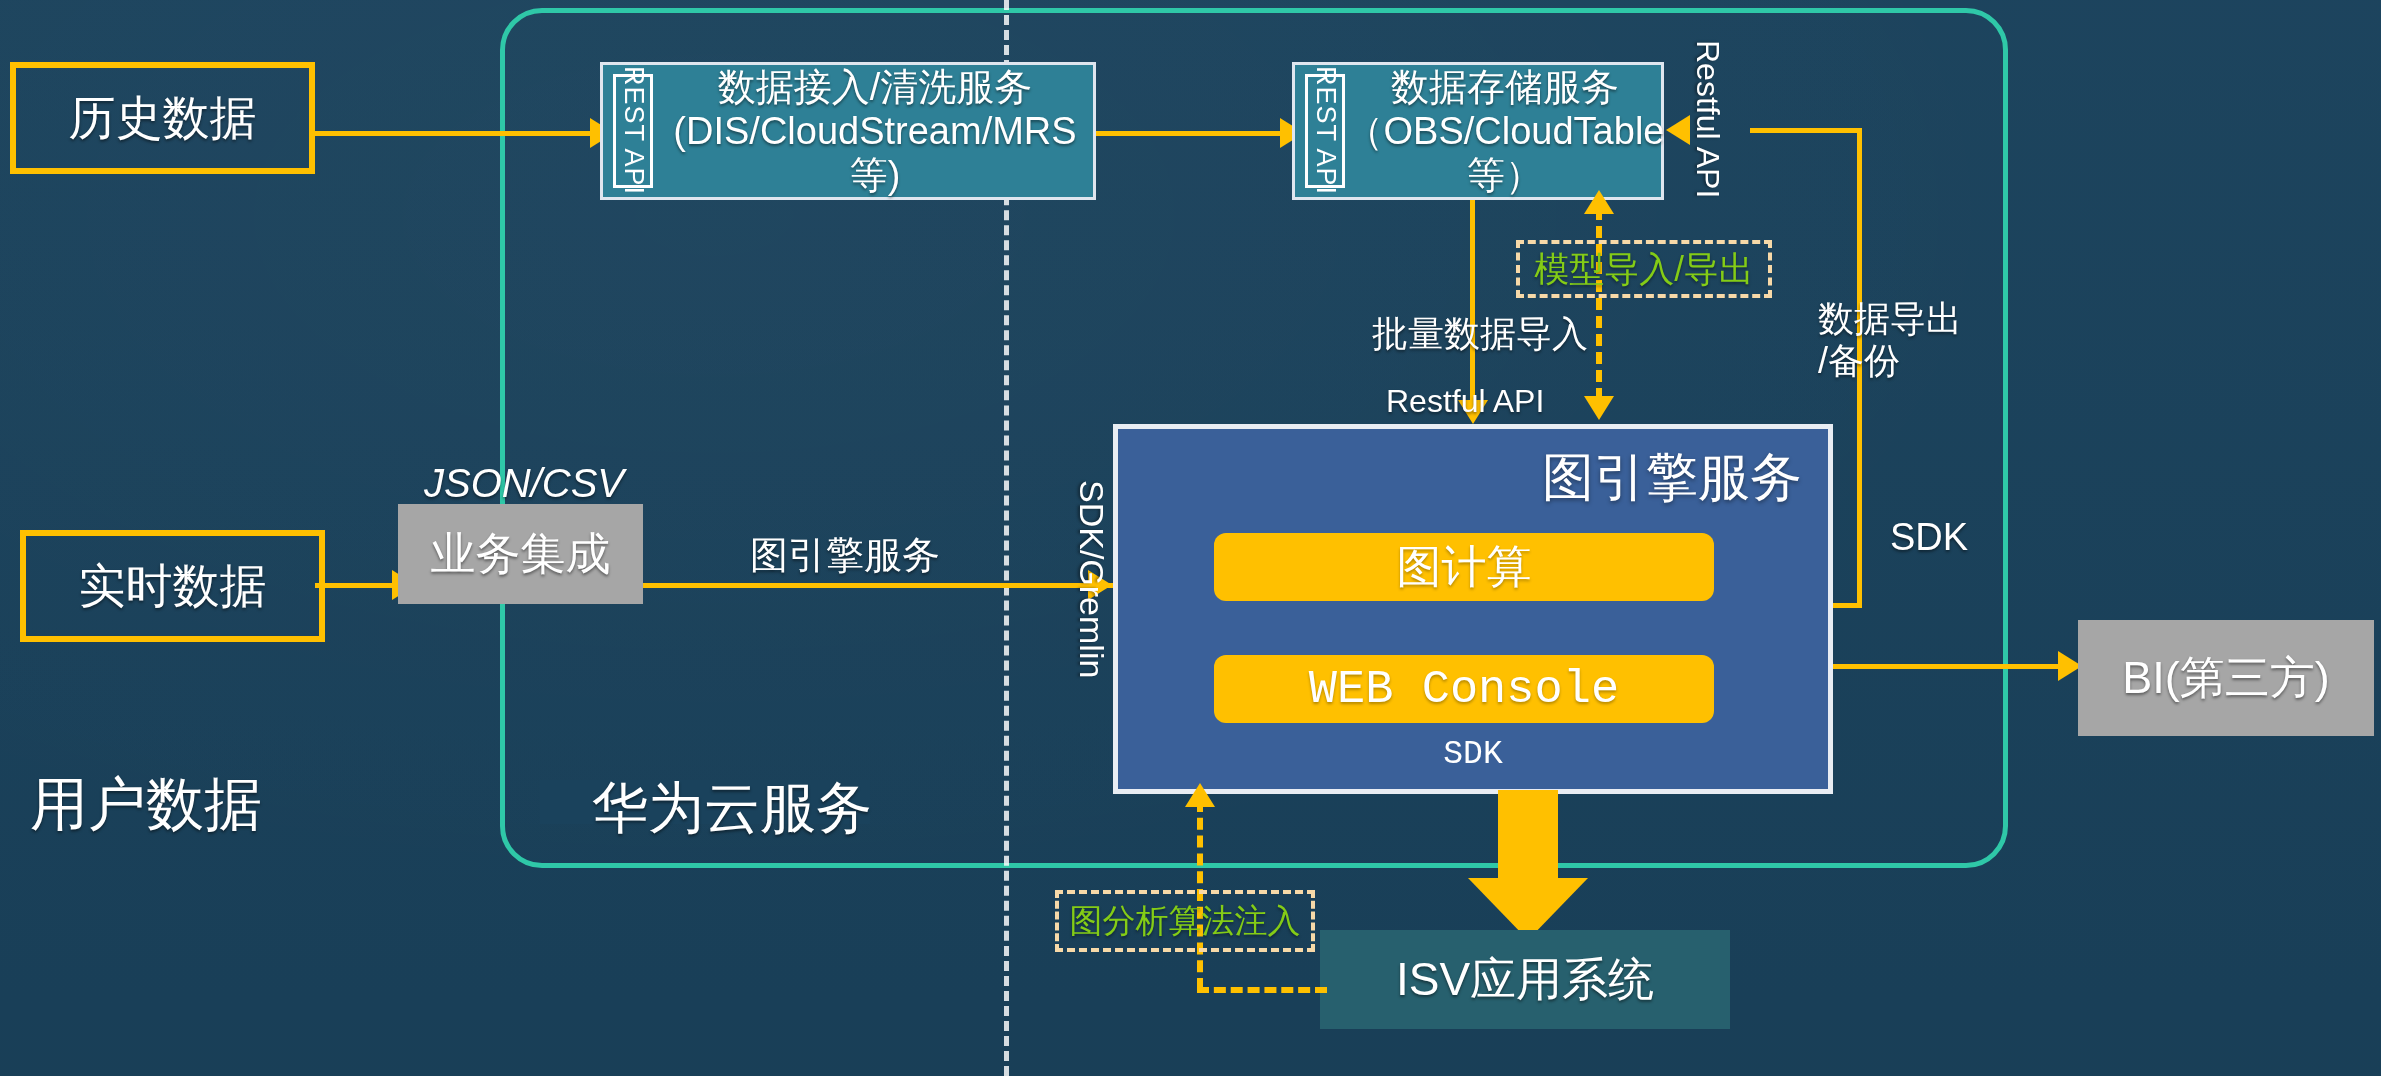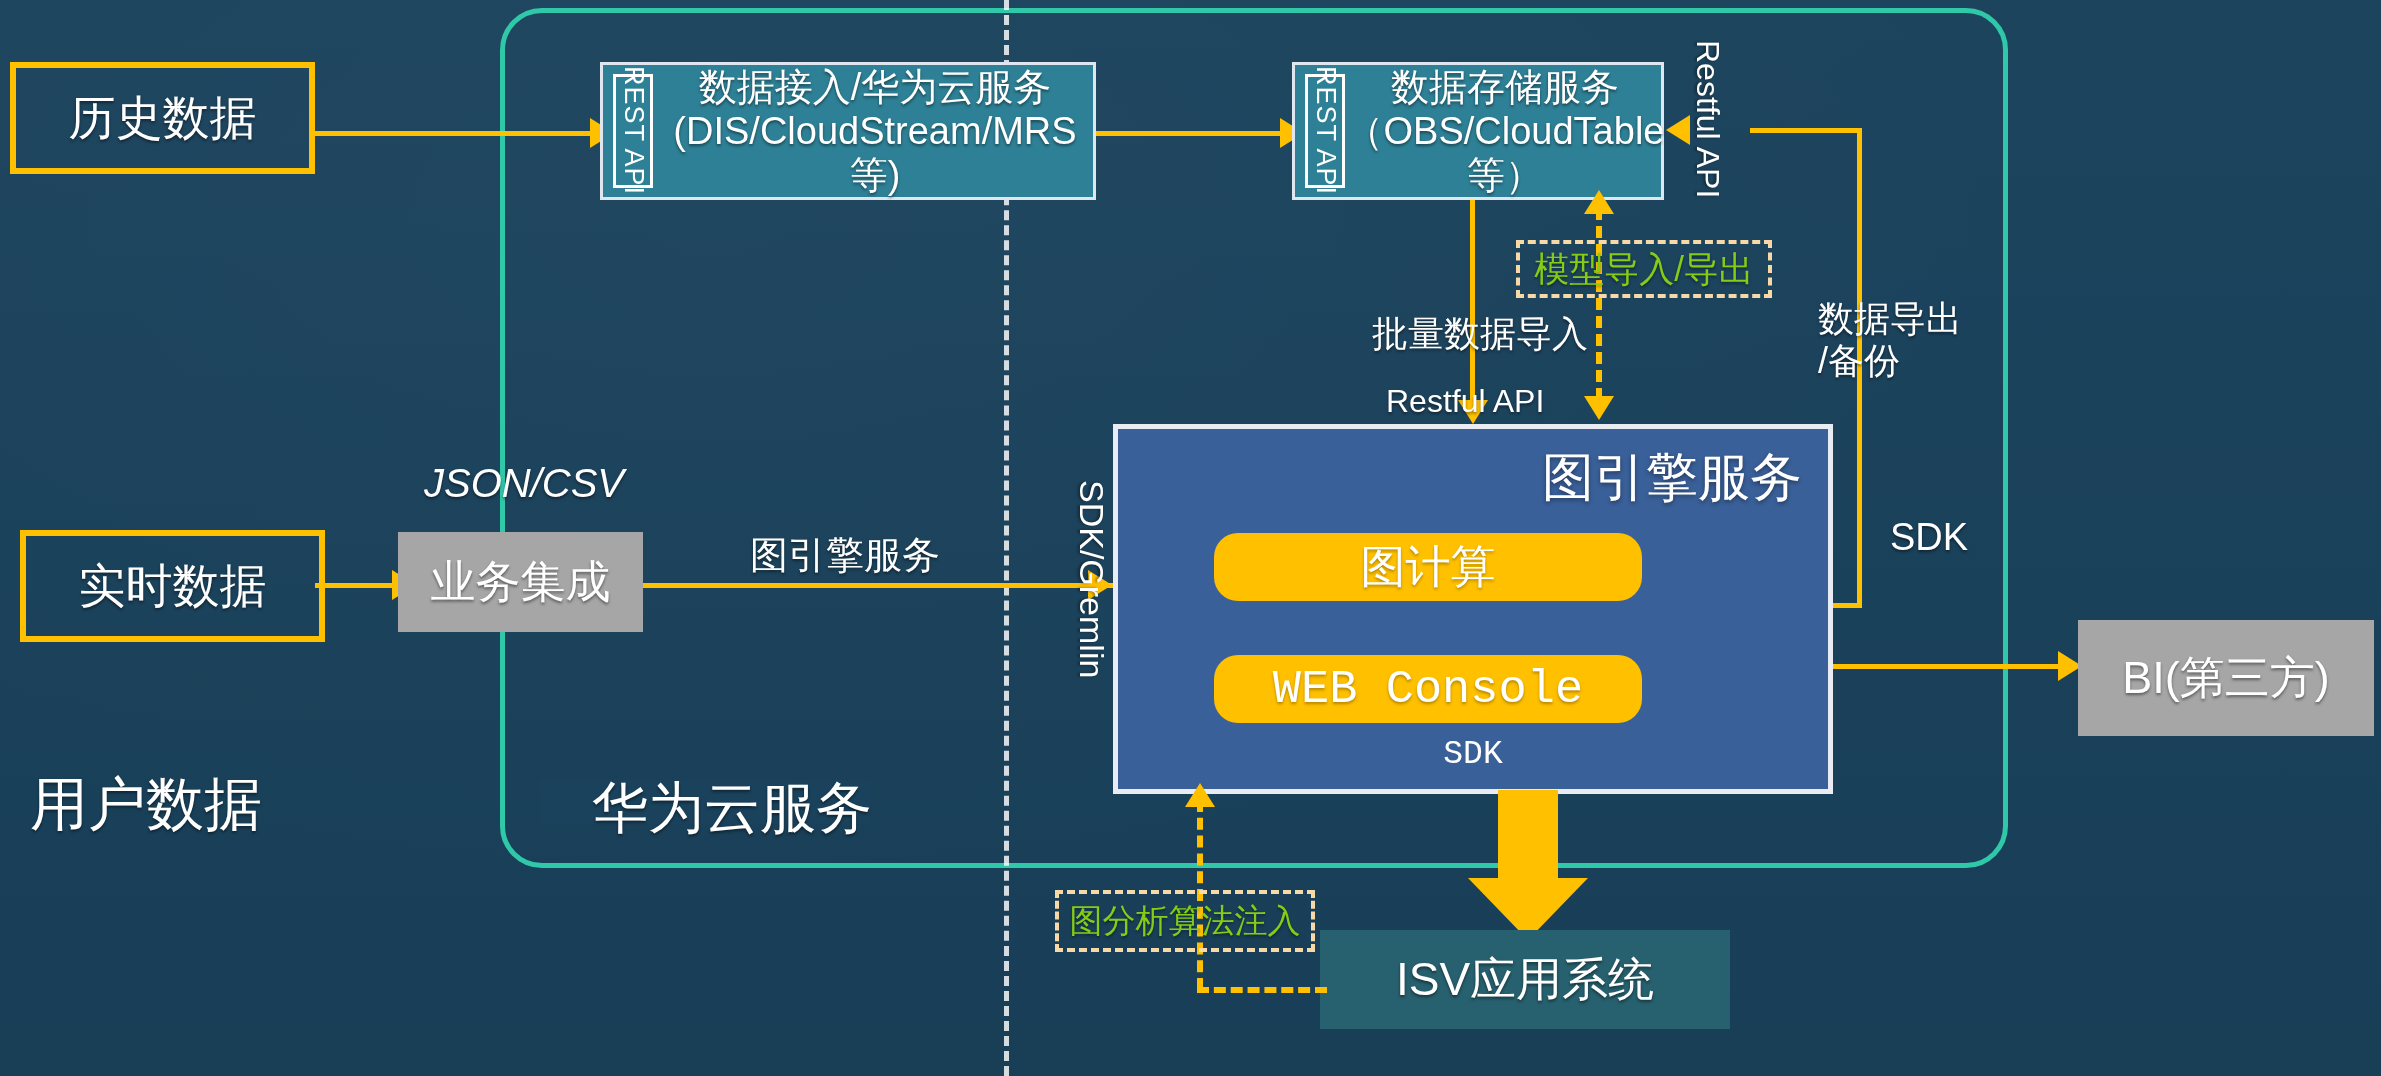--- a/index.html
+++ b/index.html
@@ -78,22 +78,22 @@
   
   #graph-engine{
     background:#3a6099;
     border:5px solid #e9edf3;
   }
   #graph-engine-title{
     position:absolute;right:26px;top:14px;
     font-size:52px;color:#fff;text-shadow:0 2px 4px rgba(0,0,0,.4);
   }
   .pill{
-    position:absolute;left:96px;width:428px;height:68px;
-    background:#ffc000;border-radius:24px;
+    position:absolute;left:96px;width:500px;height:68px;
+    background:#ffc000;border-radius:12px;
     display:flex;align-items:center;justify-content:center;
     color:#ffffff;font-size:45px;
     text-shadow:0 2px 3px rgba(0,0,0,.30);
   }
   #pill-graph-compute{top:104px;}
   #pill-web-console{top:226px;font-size:47px;}
   #graph-engine-sdk{
     position:absolute;left:0;right:0;bottom:16px;text-align:center;
     color:#fff;font-size:33px;
   }
@@ -155,36 +155,36 @@
   <div class="abs node outline-node" style="left:20px;top:530px;width:305px;height:112px;justify-content:center;">
     <span>实时数据</span>
   </div>
 
   <div class="abs ln-h" style="left:315px;top:131px;width:278px;"></div>
   <div class="abs arrow ar-right" style="left:590px;top:118px;"></div>
 
   <div class="abs ln-h" style="left:315px;top:583px;width:82px;"></div>
   <div class="abs arrow ar-right" style="left:392px;top:570px;"></div>
 
-  <div class="abs node grey-node" style="left:398px;top:532px;width:245px;height:100px;">
+  <div class="abs node grey-node" style="left:398px;top:504px;width:245px;height:100px;">
     <span>业务集成</span>
   </div>
   <div class="abs label" style="left:424px;top:460px;font-size:40px;font-style:italic;">JSON/CSV</div>
 
   <div class="abs ln-h" style="left:643px;top:583px;width:470px;"></div>
   <div class="abs arrow ar-right" style="left:1088px;top:570px;"></div>
   <div class="abs label" style="left:750px;top:533px;font-size:38px;">图引擎服务</div>
   <div class="abs label vert" style="left:1072px;top:480px;font-size:34px;">SDK/Gremlin</div>
 
   <div class="abs node teal-service" style="left:600px;top:62px;width:496px;height:138px;">
     <div class="rest-tab">
       <span>REST API</span>
     </div>
     <div>
-      <div>数据接入/华为云服务</div>
+      <div>数据接入/清洗服务</div>
       <div>(DIS/CloudStream/MRS等)</div>
     </div>
   </div>
 
   <div class="abs ln-h" style="left:1096px;top:131px;width:190px;"></div>
   <div class="abs arrow ar-right" style="left:1280px;top:118px;"></div>
 
   <div class="abs node teal-service" style="left:1292px;top:62px;width:372px;height:138px;">
     <div class="rest-tab">
       <span>REST API</span>

